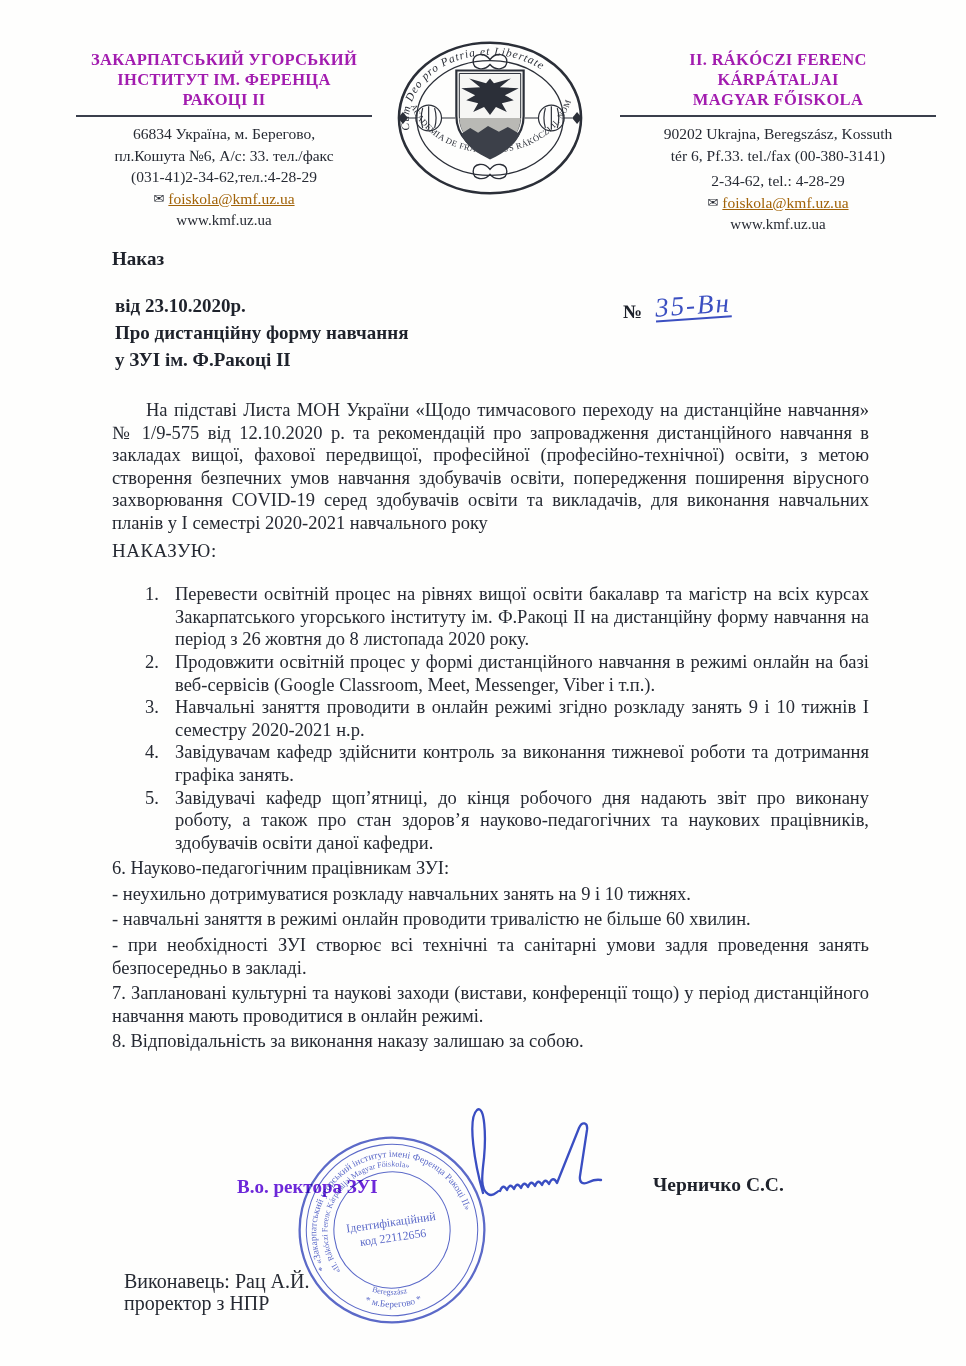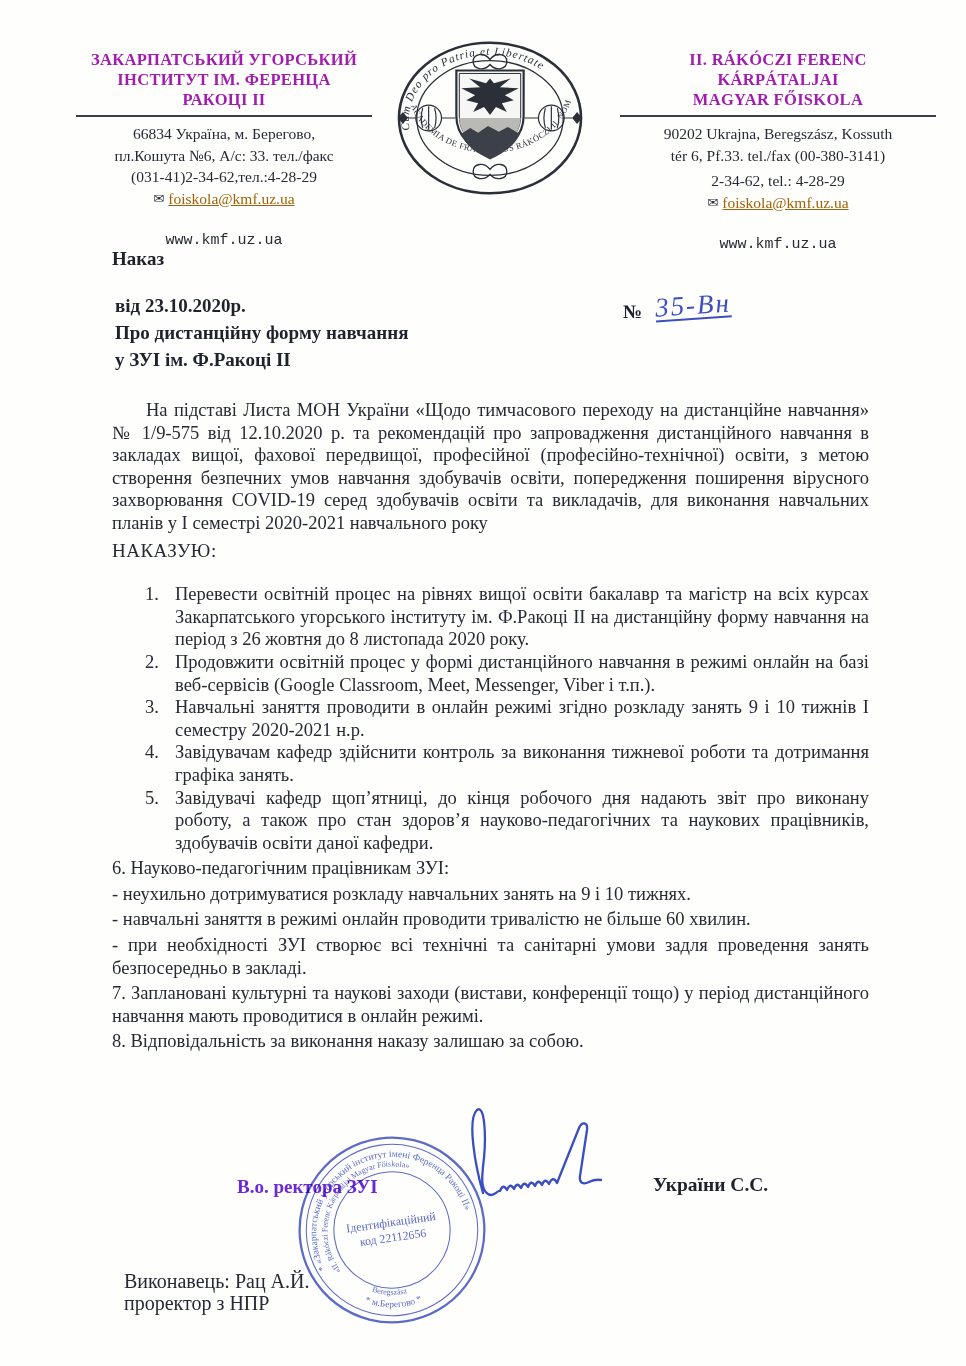--- a/index.html
+++ b/index.html
@@ -11,21 +11,21 @@
   
   .lh-col{position:absolute;text-align:center;}
   .lh-left{top:50px;left:76px;width:296px;}
   .lh-right{top:50px;left:620px;width:316px;}
   .lh-title{font-weight:bold;font-size:16.5px;line-height:20px;color:#a21caf;letter-spacing:.3px;}
   .lh-rule{border:none;border-top:2.5px solid #3a3f4c;margin:5px 0 6px;}
   .lh-addr{font-size:15.5px;line-height:21.5px;}
   .lh-gap{height:4px;}
   .email-line a{color:#a16207;text-decoration:underline;}
   .fax-icon{font-size:13px;margin-right:4px;position:relative;top:-1px;}
-  .website{font-family:Liberation Mono, monospace;font-size:15px;margin-top:20px;}
+  .website{font-family:Liberation Serif, serif;font-size:15px;}
   .lh-seal{position:absolute;top:30px;left:396px;width:188px;height:176px;}
   
   .order-title{position:absolute;top:248px;left:112px;width:756px;text-align:left;
     font-size:19px;font-weight:bold;color:#1e222b;}
   .order-meta{position:absolute;top:292px;left:115px;font-size:19px;font-weight:bold;
     line-height:27px;color:#1e222b;}
   .order-no{position:absolute;top:294px;left:623px;font-size:19px;font-weight:bold;color:#1e222b;}
   .hw{display:inline-block;font-style:italic;font-weight:normal;color:#3b4fc1;
     font-size:27px;letter-spacing:2px;transform:rotate(-4deg);position:relative;top:-4px;left:8px;
     text-decoration:underline;text-decoration-thickness:1.5px;text-underline-offset:4px;}
@@ -153,21 +153,21 @@
       <p>6. Науково-педагогічним працівникам ЗУІ:</p>
       <p>- неухильно дотримуватися розкладу навчальних занять на 9 і 10 тижнях.</p>
       <p>- навчальні заняття в режимі онлайн проводити тривалістю не більше 60 хвилин.</p>
       <p>- при необхідності ЗУІ створює всі технічні та санітарні умови задля проведення занять безпосередньо в закладі.</p>
       <p>7. Заплановані культурні та наукові заходи (вистави, конференції тощо) у період дистанційного навчання мають проводитися в онлайн режимі.</p>
       <p>8. Відповідальність за виконання наказу залишаю за собою.</p>
     </div>
   </div>
 
   <div class="sig-role">В.о. ректора ЗУІ</div>
-  <div class="sig-name">України С.С.</div>
+  <div class="sig-name">Черничко С.С.</div>
 
   <svg class="stamp" viewBox="0 0 210 210">
     <g stroke="#4a5ac5" fill="none">
       <circle cx="105" cy="105" r="97" stroke-width="2.4"></circle>
       <circle cx="105" cy="105" r="90" stroke-width="1.1"></circle>
       <circle cx="105" cy="105" r="61" stroke-width="1.1"></circle>
     </g>
     <defs>
       <path id="stampOuter" d="M 30,136 A 80,80 0 1 1 180,136"></path>
       <path id="stampOuterBot" d="M 66,176 A 80,80 0 0 0 144,176"></path>

